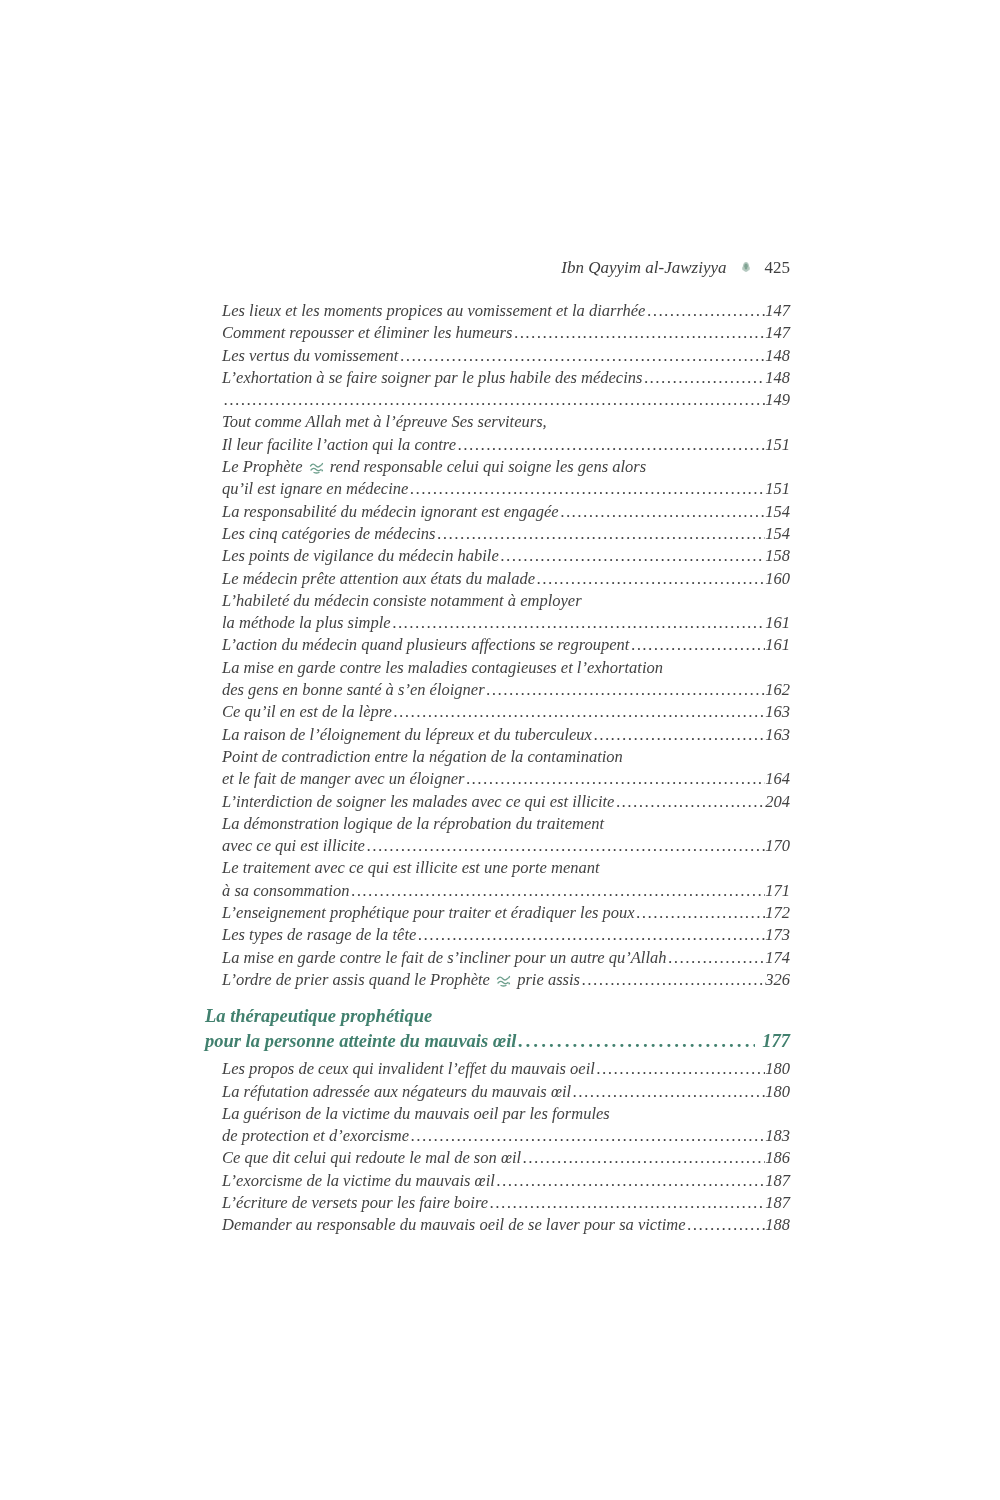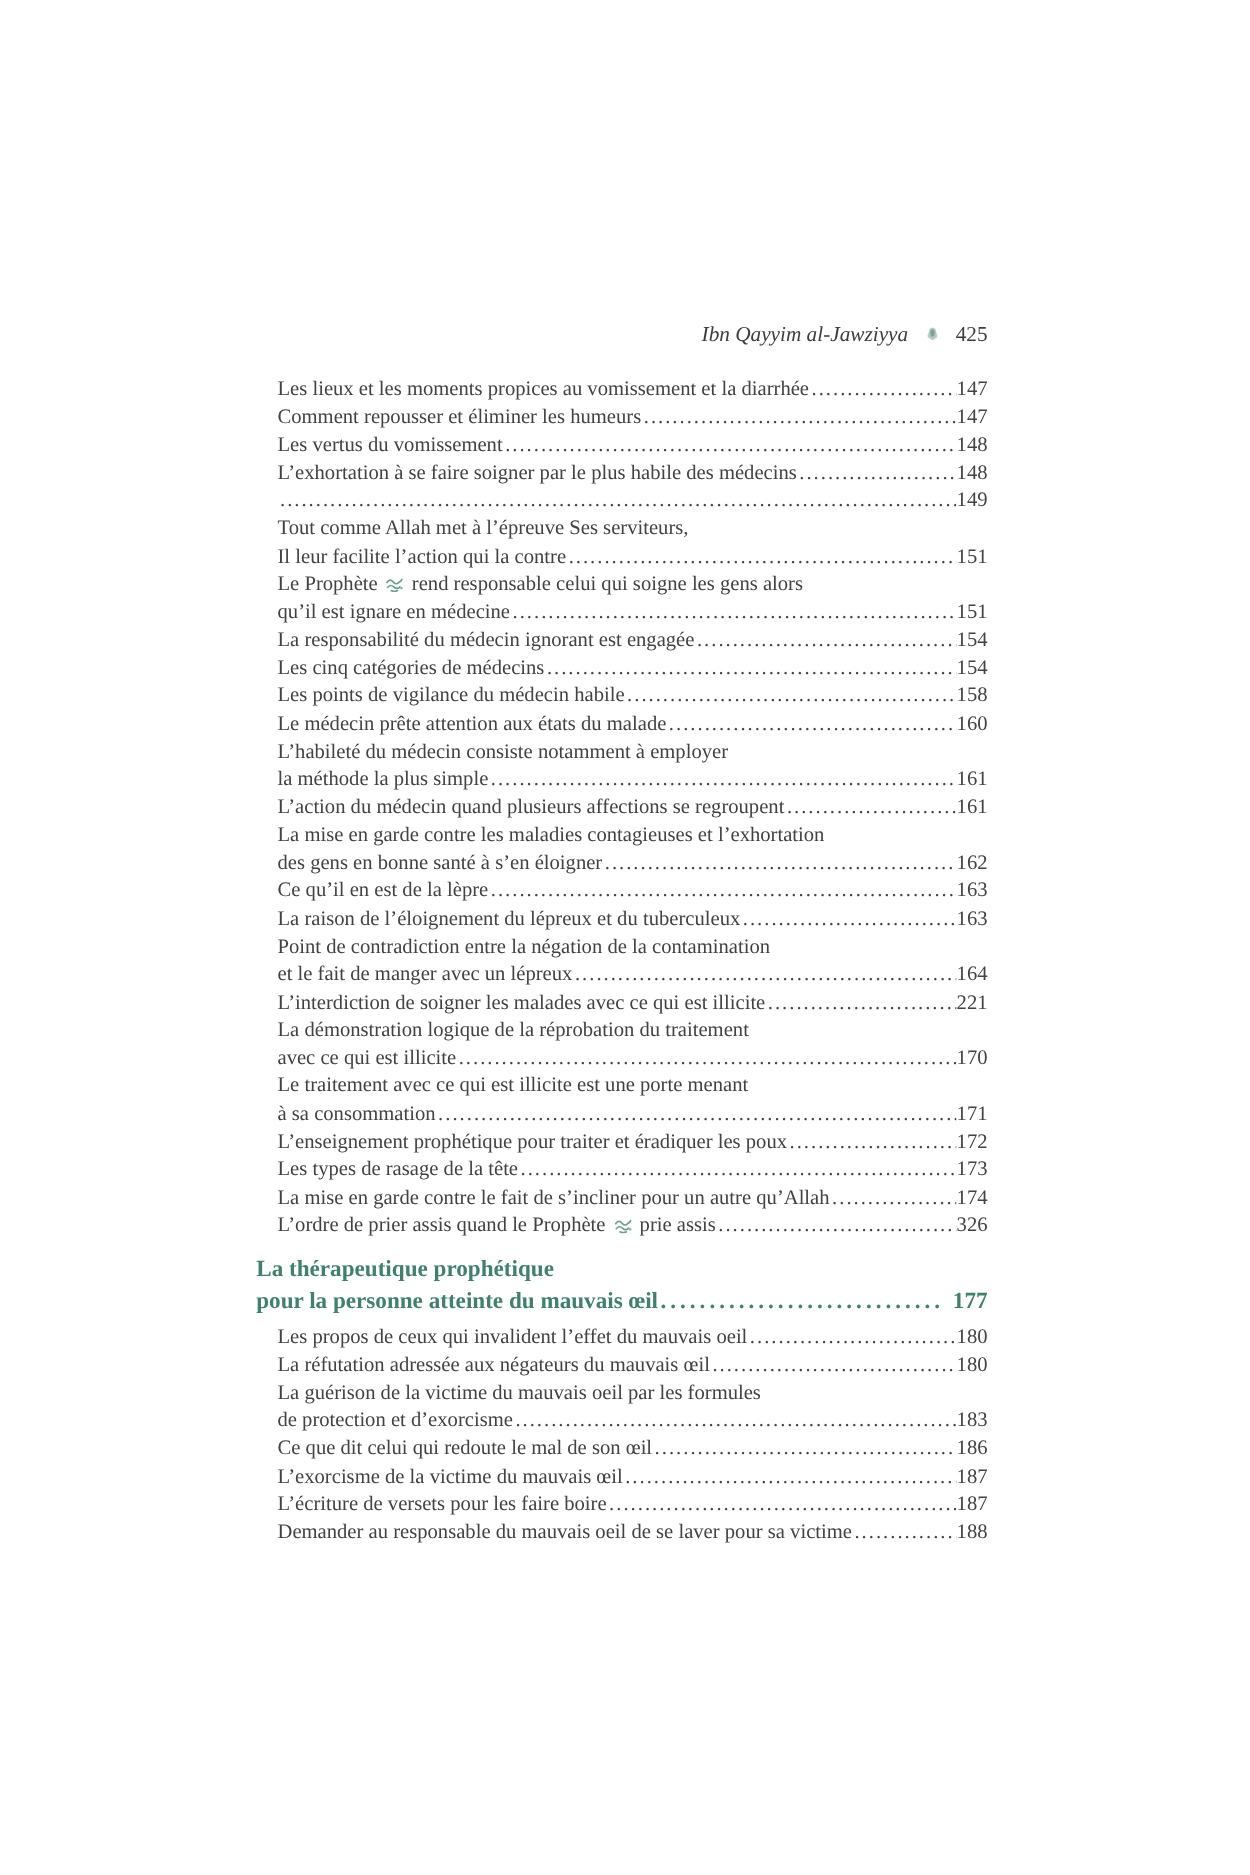--- a/index.html
+++ b/index.html
@@ -34,20 +34,21 @@
   }
   .rh-title { font-style: italic; }
   .rh-ornament { position: relative; top: 1px; }
   .toc-line {
     display: flex;
     align-items: baseline;
     font-size: 16.5px;
     line-height: 22.3px;
     white-space: nowrap;
     color: #424242;
+    font-style: italic;
   }
   .toc-text { flex: 0 0 auto; }
   .leader {
     flex: 1 1 0;
     min-width: 6px;
     overflow: hidden;
     padding-left: 2px;
   }
   .leader::after {
     content: "........................................................................................................................................................................................";
@@ -194,28 +195,28 @@
         </div>
         <div class="toc-line">
           <span class="toc-text">La raison de l’éloignement du lépreux et du tuberculeux</span>
           <span class="leader"></span>
           <span class="page-num">163</span>
         </div>
         <div class="toc-line">
           <span class="toc-text">Point de contradiction entre la négation de la contamination</span>
         </div>
         <div class="toc-line">
-          <span class="toc-text">et le fait de manger avec un lépreux</span>
+          <span class="toc-text">et le fait de manger avec un éloigner</span>
           <span class="leader"></span>
           <span class="page-num">164</span>
         </div>
         <div class="toc-line">
           <span class="toc-text">L’interdiction de soigner les malades avec ce qui est illicite</span>
           <span class="leader"></span>
-          <span class="page-num">221</span>
+          <span class="page-num">204</span>
         </div>
         <div class="toc-line">
           <span class="toc-text">La démonstration logique de la réprobation du traitement</span>
         </div>
         <div class="toc-line">
           <span class="toc-text">avec ce qui est illicite</span>
           <span class="leader"></span>
           <span class="page-num">170</span>
         </div>
         <div class="toc-line">

